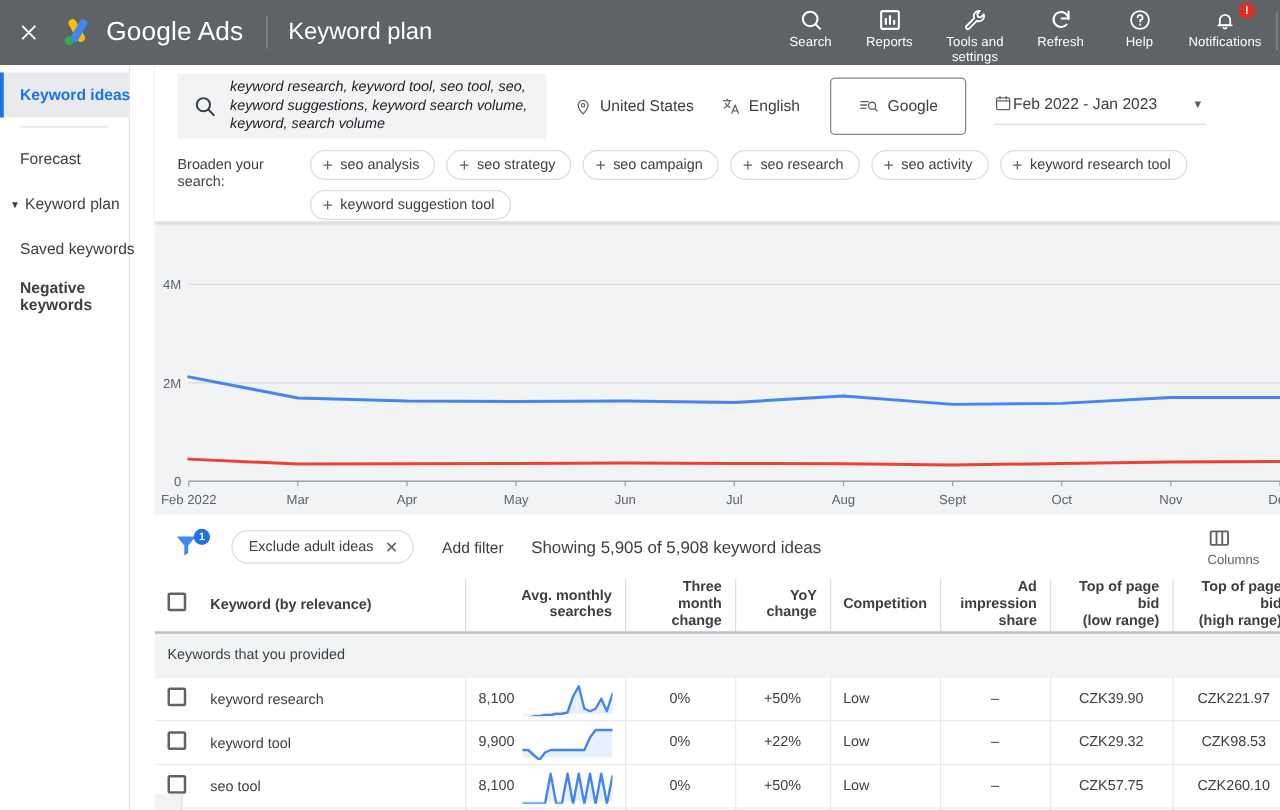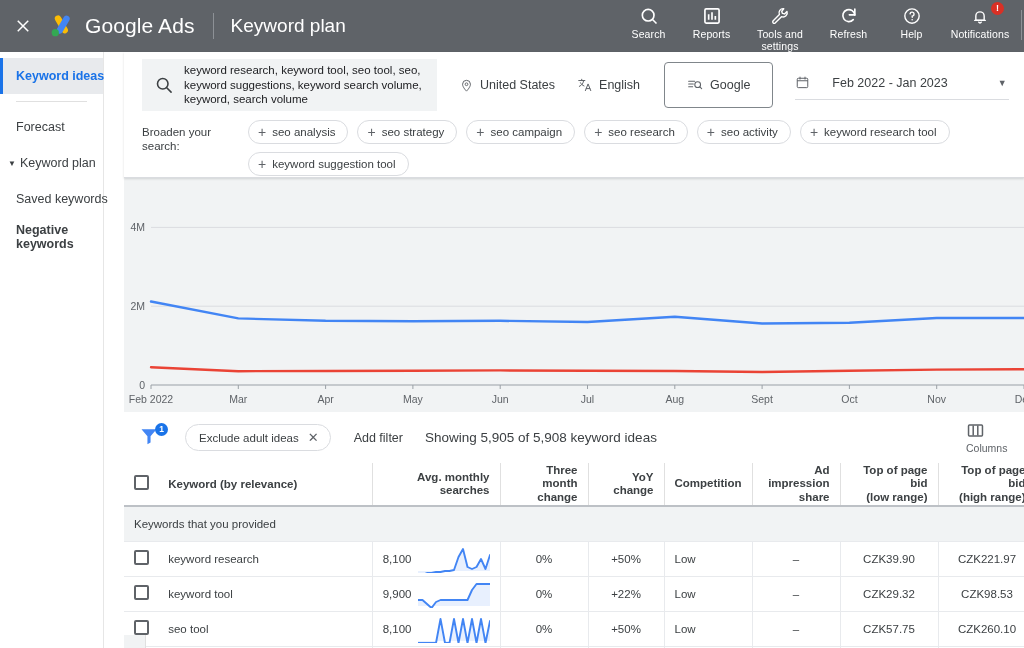--- a/index.html
+++ b/index.html
@@ -101,21 +101,21 @@
     z-index: 5;
   }
   .search-row {
     display: flex; align-items: center;
     height: 66px; padding: 0 0 0 18px;
   }
   .kw-box {
     width: 295px; height: 52px;
     background: #f1f3f4;
     display: flex; align-items: center;
-    padding: 0 10px 0 12px; cursor: text;
+    padding: 0 10px 0 12px; cursor: text; font-style: italic;
   }
   .kw-box .mag { width: 20px; height: 20px; flex: 0 0 20px; margin-right: 10px; }
   .kw-text {
     font-size: 11.5px; color: #202124; line-height: 14.5px;
     font-family: "Liberation Sans", sans-serif;
   }
   .filt {
     display: flex; align-items: center; gap: 6px;
     font-size: 12.5px; color: #3c4043; cursor: pointer;
     margin-left: 22px; white-space: nowrap;
@@ -123,21 +123,21 @@
   .filt svg { flex: 0 0 auto; }
   .net-box {
     margin-left: 24px; height: 46px;
     border: 1px solid #80868b; border-radius: 4px;
     display: flex; align-items: center; gap: 7px;
     padding: 0 22px; cursor: pointer;
     font-size: 12.5px; color: #3c4043;
   }
   .date-box {
     margin-left: 22px; height: 30px;
-    display: flex; align-items: center; gap: 22px;
+    display: flex; align-items: center; gap: 0;
     border-bottom: 1px solid #dadce0;
     padding: 0 2px 4px 0; cursor: pointer;
     font-size: 12.5px; color: #3c4043; white-space: nowrap;
   }
   .date-caret { margin-left: 28px; color: #5f6368; font-size: 9px; }
 
   .broaden {
     display: flex; padding: 2px 0 0 18px;
   }
   .broaden-label {

